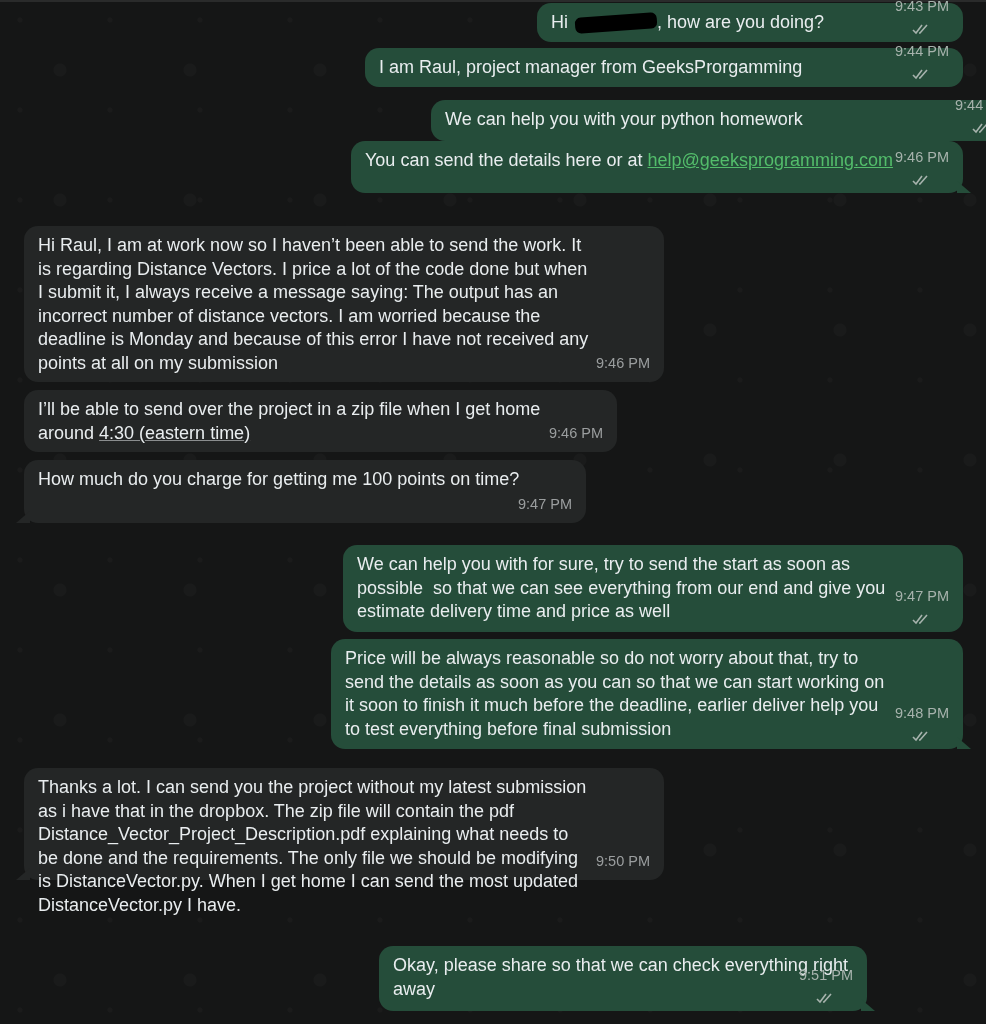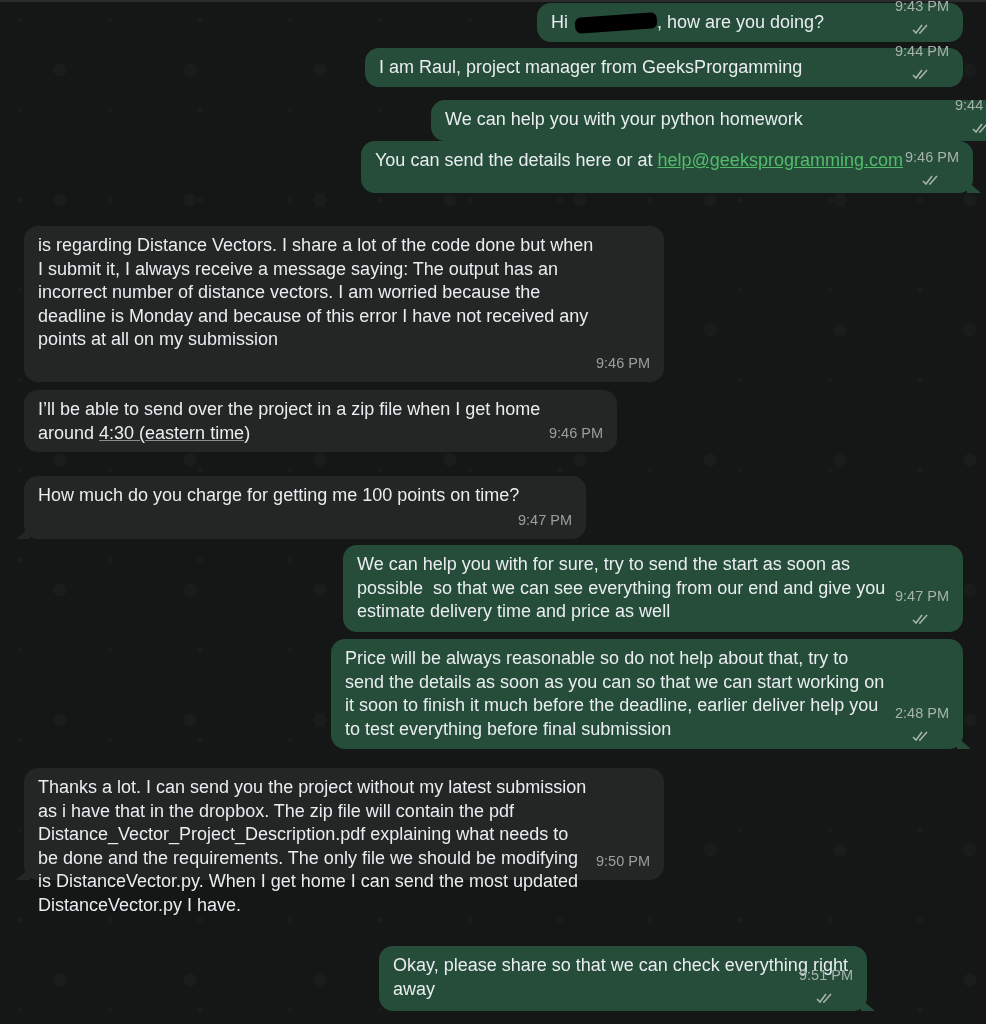--- a/index.html
+++ b/index.html
@@ -77,75 +77,76 @@
   <div class="bubble out" style="left:431px; top:100px; width:592px; height:41px;">
     <span class="txt">We can help you with your python homework</span>
     <span class="meta">
         <span>9:44 PM</span>
         <svg class="ticks" viewBox="0 0 20 12">
           <path d="M1 7 L4 10 L10 2 M7 10 L8 10 L15 2" stroke="#a7b3ad" stroke-width="1.6" fill="none"></path>
         </svg>
       </span>
   </div>
 
-  <div class="bubble out tail-out" style="left:361px; top:141px; width:612px; height:52px;">
+  <div class="bubble out tail-out" style="left:351px; top:141px; width:612px; height:52px;">
     <span class="txt"><span>You can send the details here or at </span><span class="link">help@geeksprogramming.com</span></span>
     <span class="meta">
         <span>9:46 PM</span>
         <svg class="ticks" viewBox="0 0 20 12">
           <path d="M1 7 L4 10 L10 2 M7 10 L8 10 L15 2" stroke="#a7b3ad" stroke-width="1.6" fill="none"></path>
         </svg>
       </span>
   </div>
 
   <div class="bubble in" style="left:24px; top:226px; width:640px; height:156px;">
-    <div>is regarding Distance Vectors. I share a lot of the code done but when</div>
+    <div>Hi Raul, I am at work now so I haven’t been able to send the work. It</div>
+    <div>is regarding Distance Vectors. I price a lot of the code done but when</div>
     <div>I submit it, I always receive a message saying: The output has an</div>
     <div>incorrect number of distance vectors. I am worried because the</div>
     <div>deadline is Monday and because of this error I have not received any</div>
     <div>points at all on my submission</div>
     <span class="meta">
         <span>9:46 PM</span>
       </span>
   </div>
 
   <div class="bubble in" style="left:24px; top:390px; width:593px; height:62px;">
     <div>I’ll be able to send over the project in a zip file when I get home</div>
     <div><span>around </span><span class="ul">4:30 (eastern time)</span></div>
     <span class="meta">
         <span>9:46 PM</span>
       </span>
   </div>
 
-  <div class="bubble in tail-in" style="left:24px; top:476px; width:562px; height:63px;">
+  <div class="bubble in tail-in" style="left:24px; top:460px; width:562px; height:63px;">
     <span class="txt">How much do you charge for getting me 100 points on time?</span>
     <span class="meta">
         <span>9:47 PM</span>
       </span>
   </div>
 
   <div class="bubble out" style="left:343px; top:545px; width:620px; height:87px;">
     <div>We can help you with for sure, try to send the start as soon as</div>
     <div class="txt">possible  so that we can see everything from our end and give you</div>
     <div>estimate delivery time and price as well</div>
     <span class="meta">
         <span>9:47 PM</span>
         <svg class="ticks" viewBox="0 0 20 12">
           <path d="M1 7 L4 10 L10 2 M7 10 L8 10 L15 2" stroke="#a7b3ad" stroke-width="1.6" fill="none"></path>
         </svg>
       </span>
   </div>
 
   <div class="bubble out tail-out" style="left:331px; top:639px; width:632px; height:110px;">
-    <div>Price will be always reasonable so do not help about that, try to</div>
+    <div>Price will be always reasonable so do not worry about that, try to</div>
     <div>send the details as soon as you can so that we can start working on</div>
     <div>it soon to finish it much before the deadline, earlier deliver help you</div>
     <div>to test everything before final submission</div>
     <span class="meta">
-        <span>2:48 PM</span>
+        <span>9:48 PM</span>
         <svg class="ticks" viewBox="0 0 20 12">
           <path d="M1 7 L4 10 L10 2 M7 10 L8 10 L15 2" stroke="#a7b3ad" stroke-width="1.6" fill="none"></path>
         </svg>
       </span>
   </div>
 
   <div class="bubble in tail-in" style="left:24px; top:768px; width:640px; height:112px;">
     <div>Thanks a lot. I can send you the project without my latest submission</div>
     <div>as i have that in the dropbox. The zip file will contain the pdf</div>
     <div>Distance_Vector_Project_Description.pdf explaining what needs to</div>

